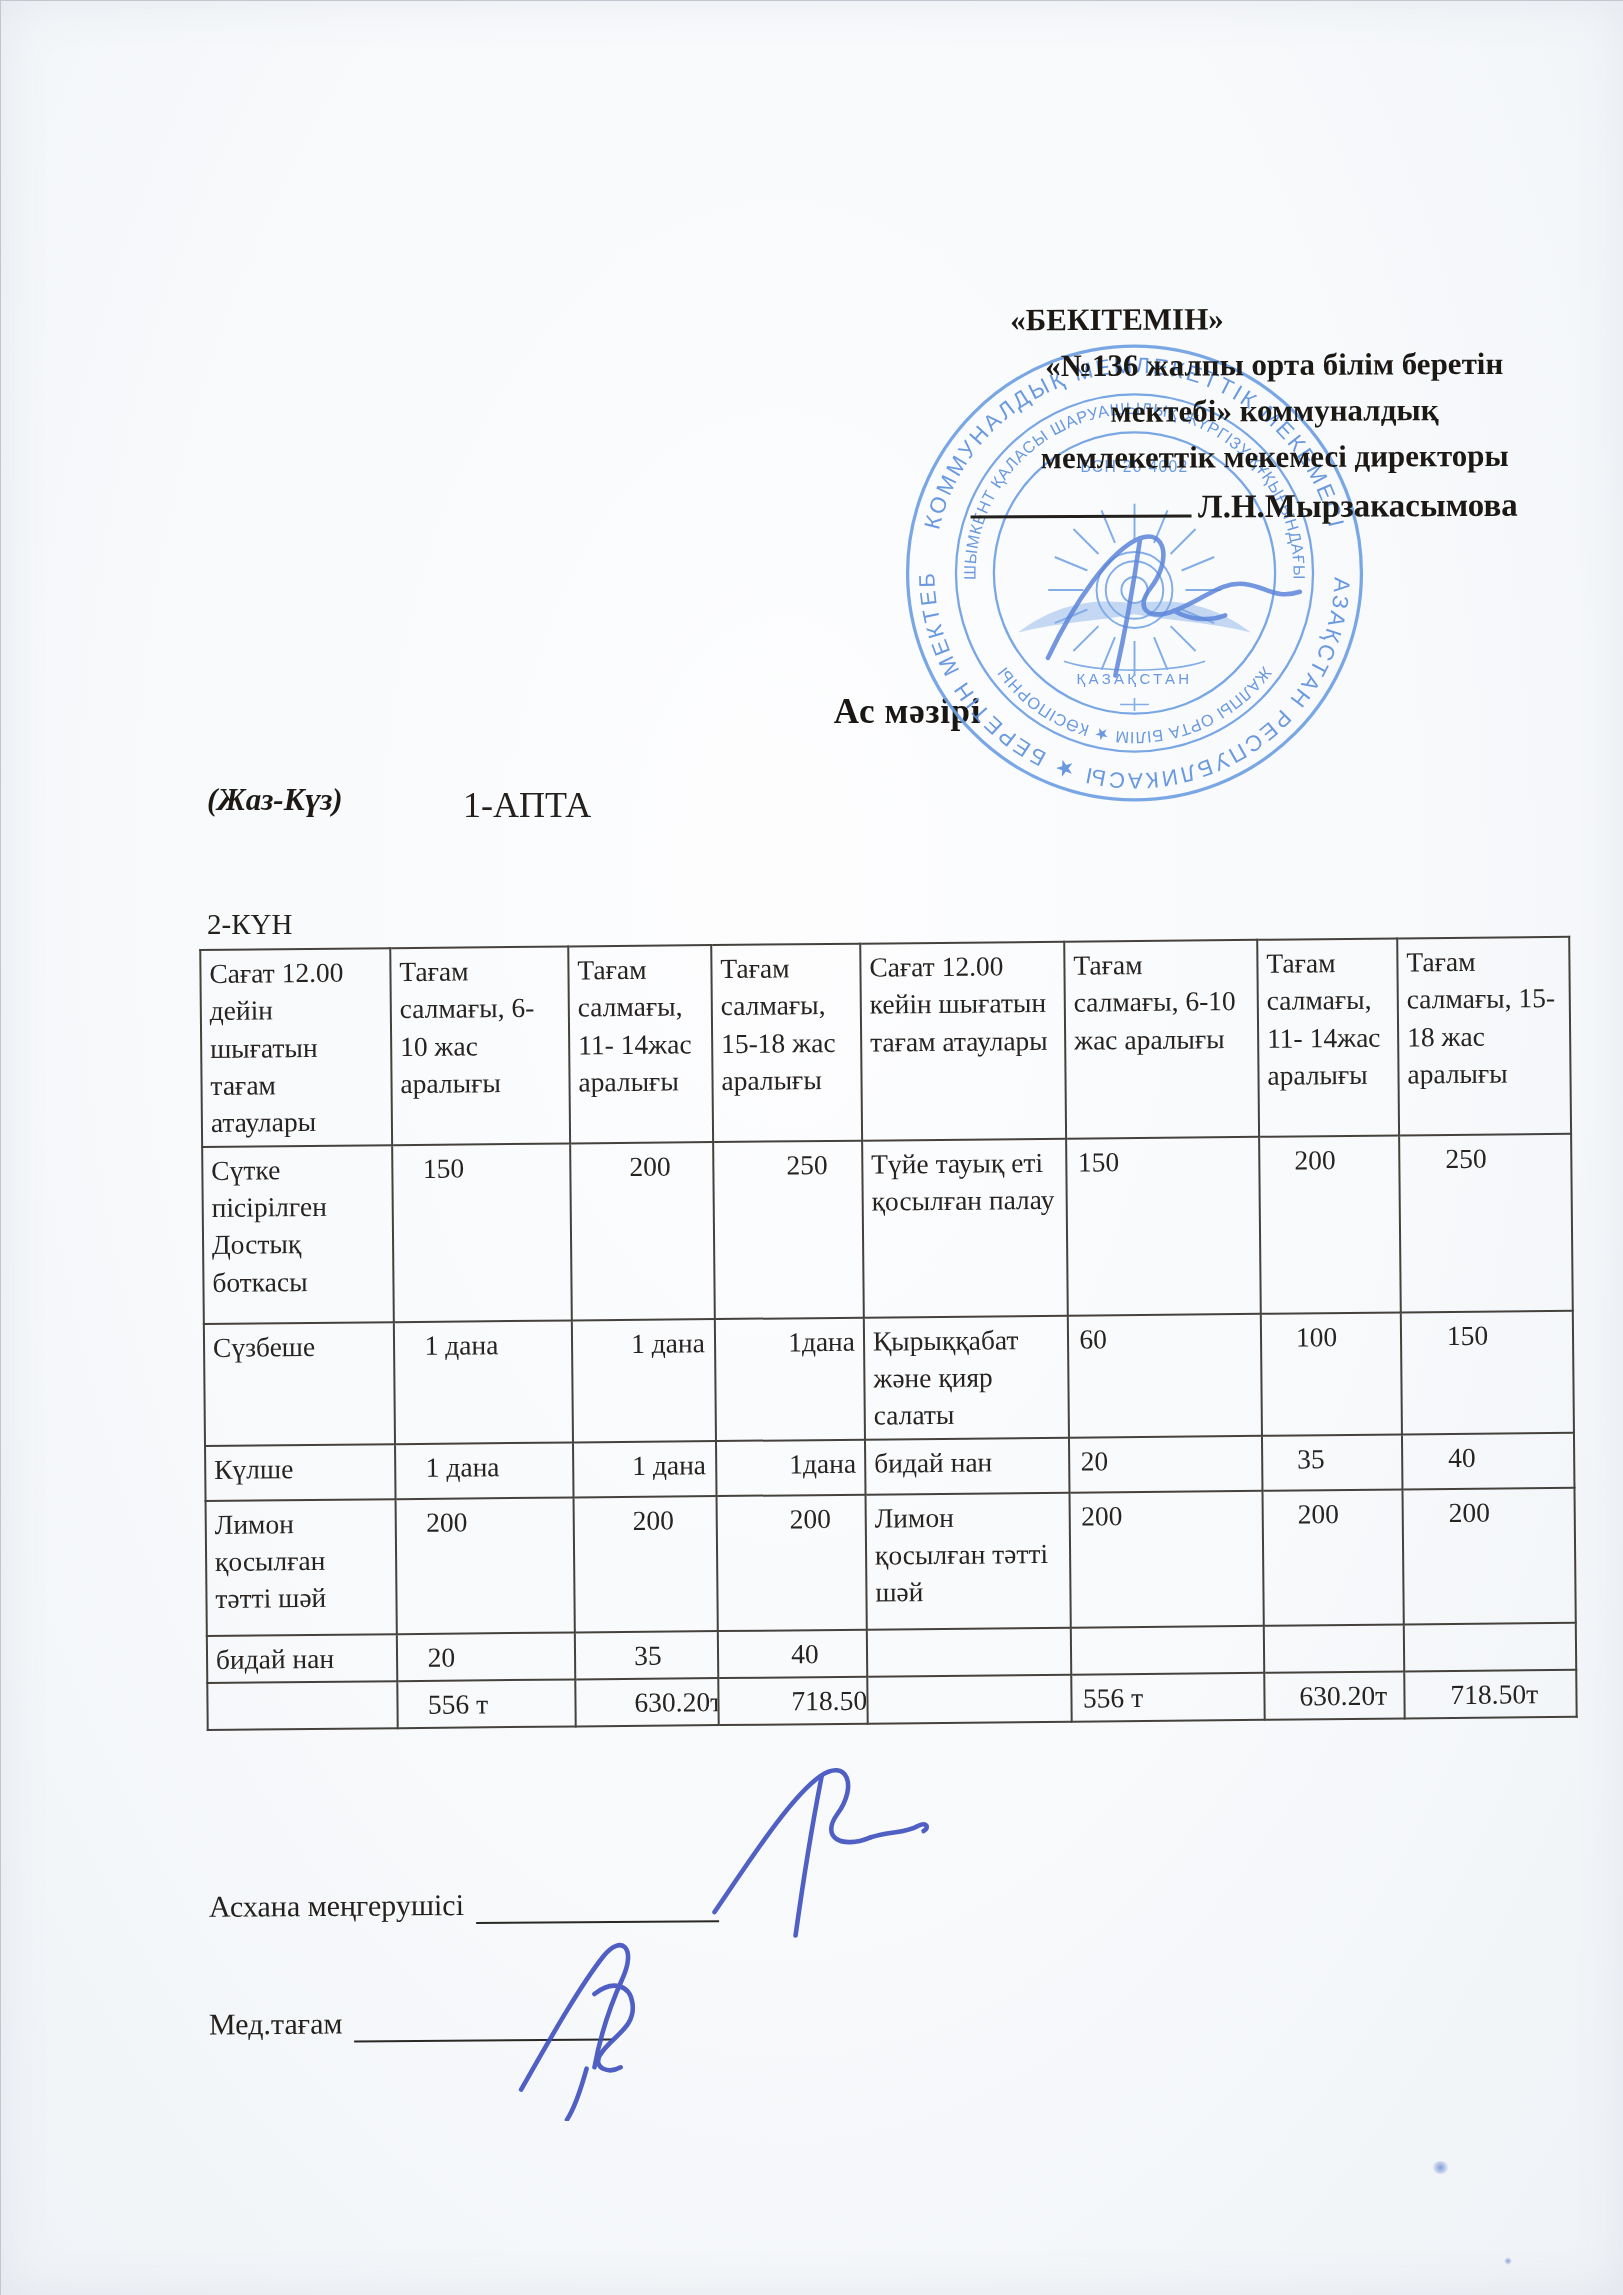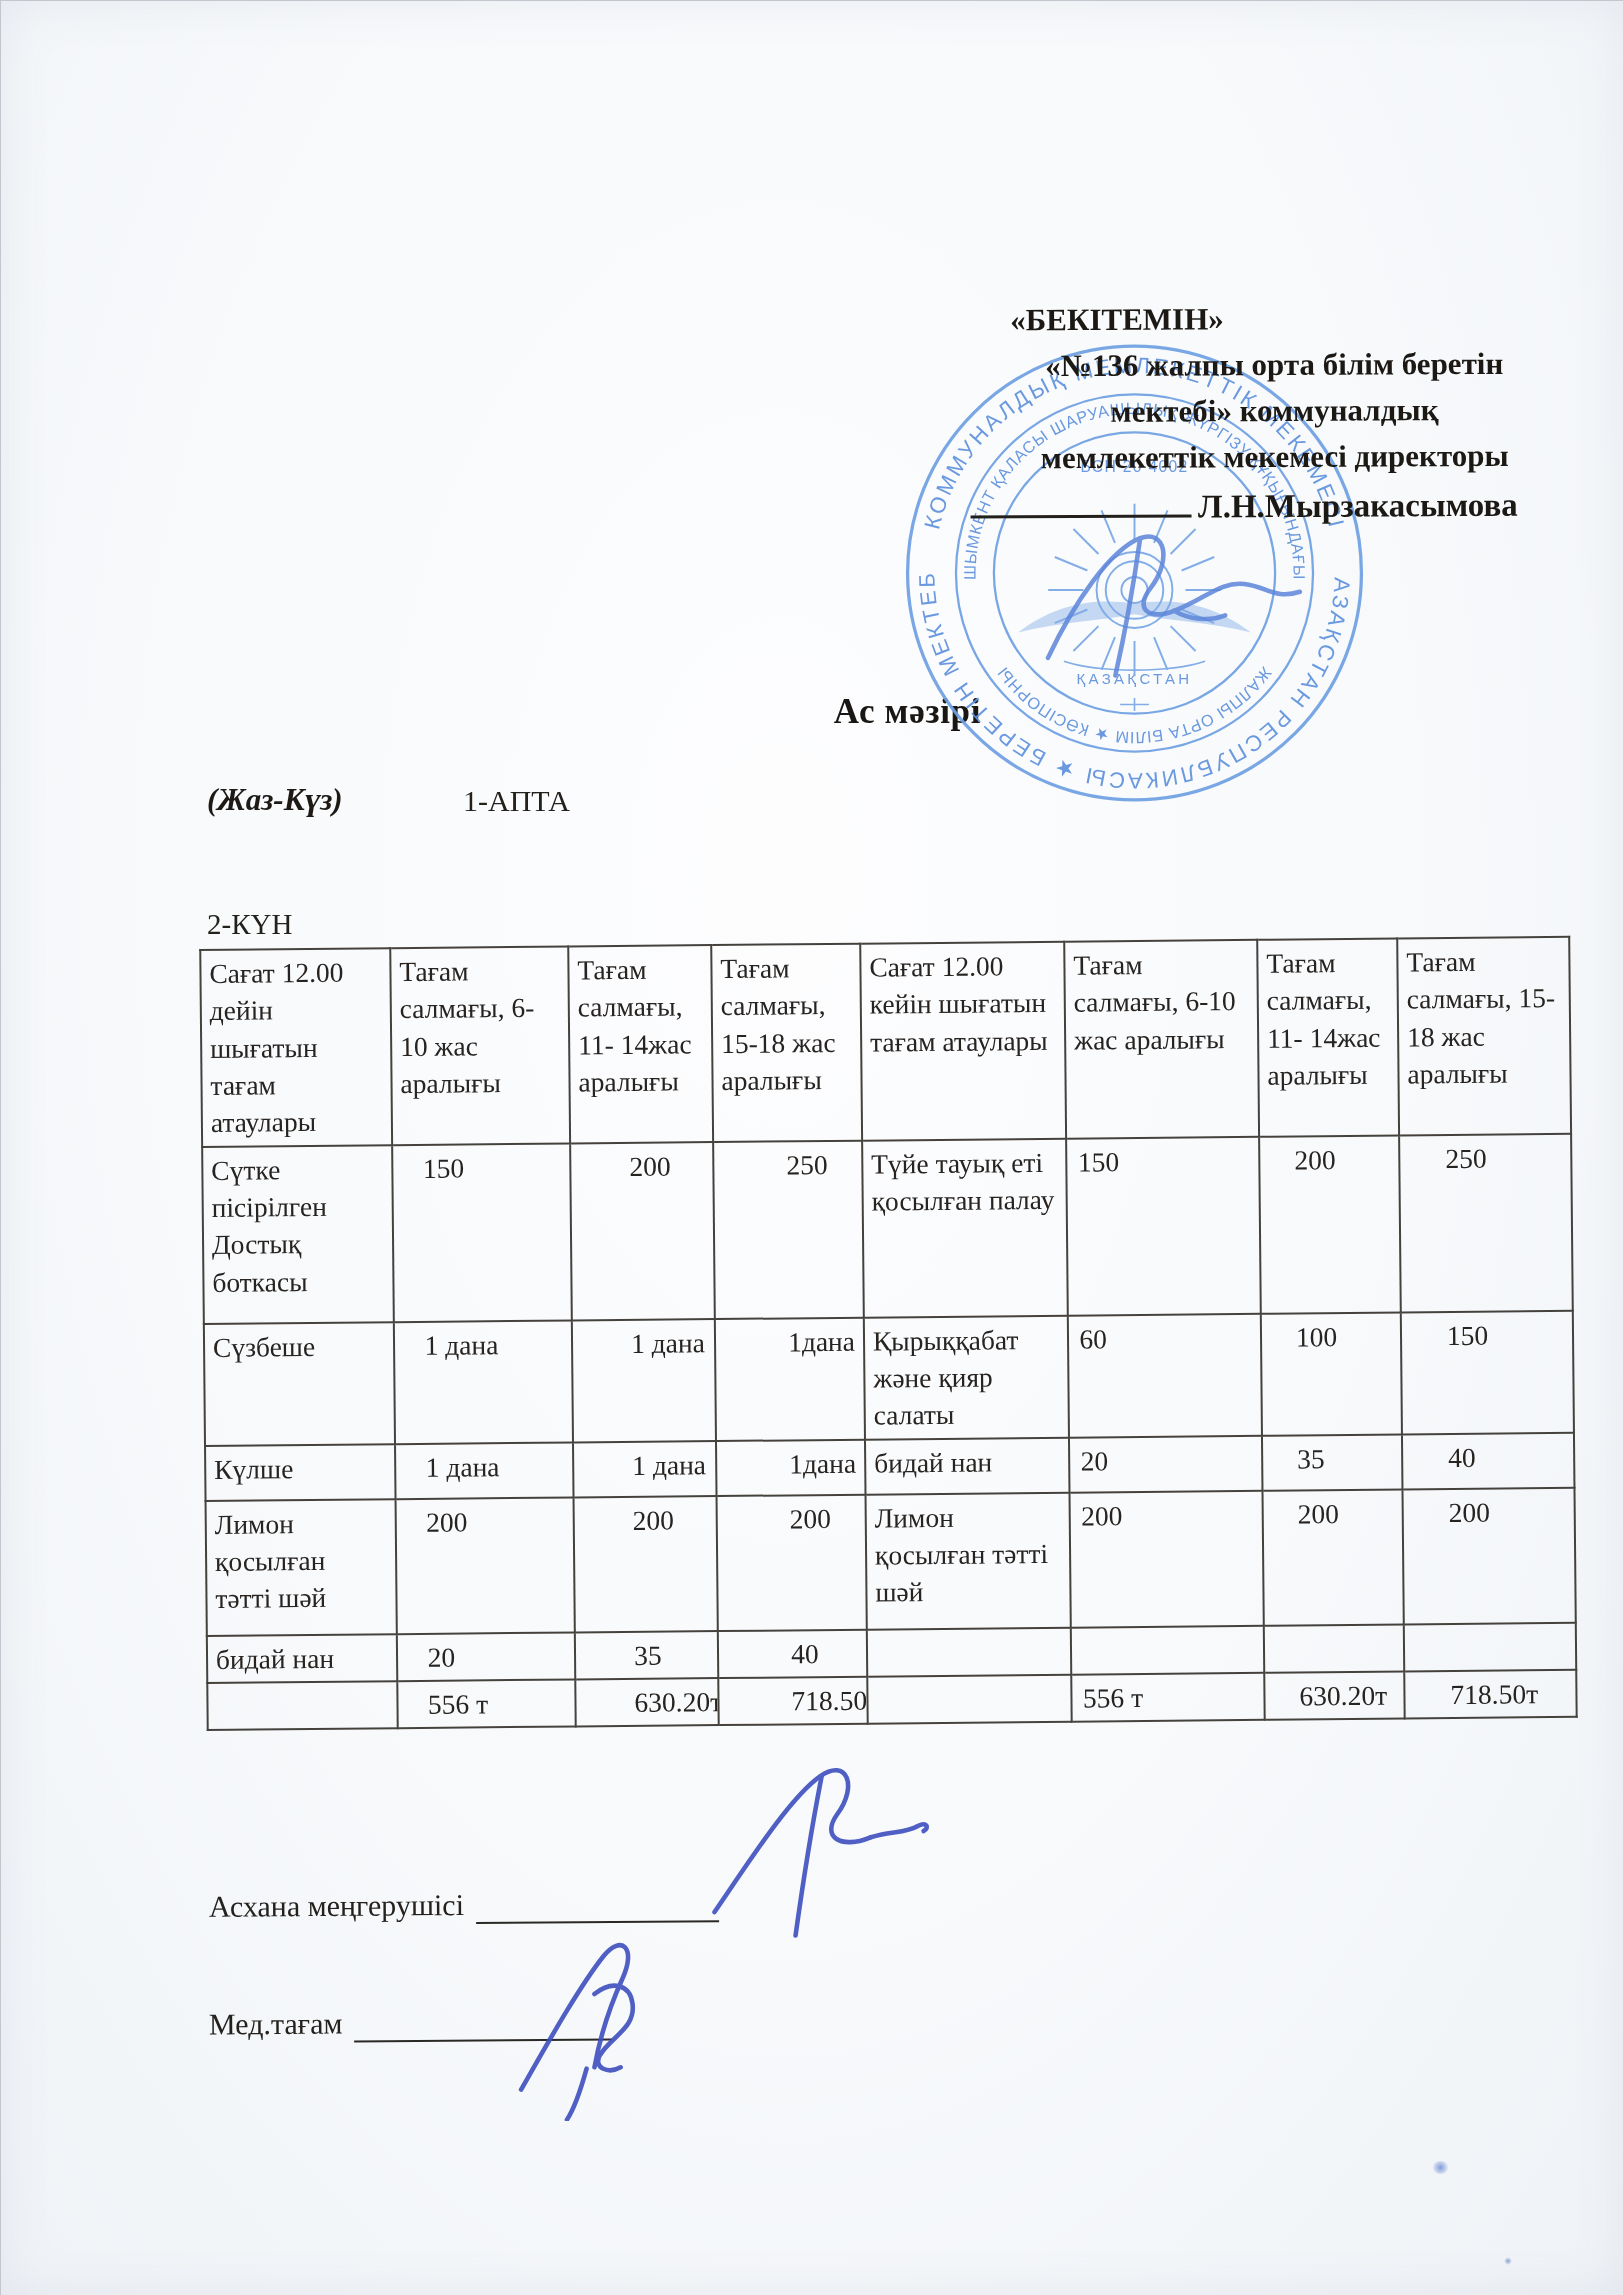--- a/index.html
+++ b/index.html
@@ -29,21 +29,21 @@
   }
   .director-name{margin-left:6.5px;font-size:33px;}
   
   .stamp{position:absolute;left:902px;top:337px;width:463px;height:470px;z-index:1;opacity:.92;}
   .stamp text{font-family:"Liberation Sans","DejaVu Sans",sans-serif;}
   .sig-svg{position:absolute;z-index:4;}
   
   .doc-title{position:absolute;left:815px;top:691px;width:183px;margin:0;
     text-align:center;font-size:35px;font-weight:bold;letter-spacing:0.7px;color:#191613;}
   .season{position:absolute;left:206px;top:781px;font-size:31px;font-weight:bold;color:#1d1a16;font-style:italic;}
-  .week{position:absolute;left:462px;top:783px;font-size:30px;color:#24211d;}
+  .week{position:absolute;left:462px;top:783px;font-size:36px;color:#24211d;}
   .day{position:absolute;left:206px;top:907px;font-size:29px;color:#24211d;}
   
   table.menu{
     position:absolute;left:202px;top:948px;width:1369px;
     border-collapse:collapse;table-layout:fixed;
     transform:rotate(-0.55deg);transform-origin:0 50%;
     font-size:27.5px;color:#262320;
   }
   table.menu td,table.menu th{
     border:2px solid #45423e;

